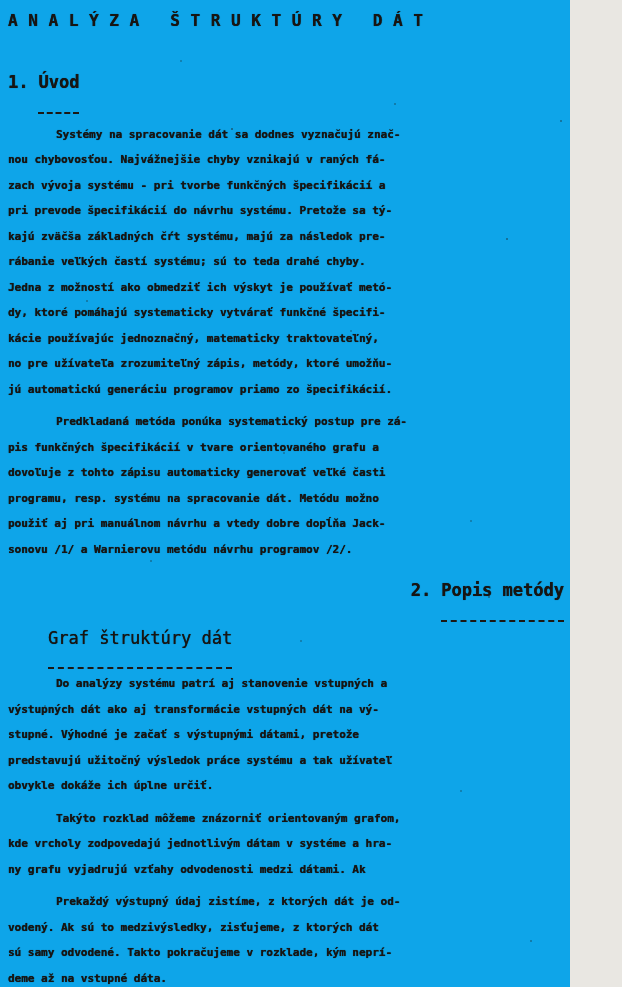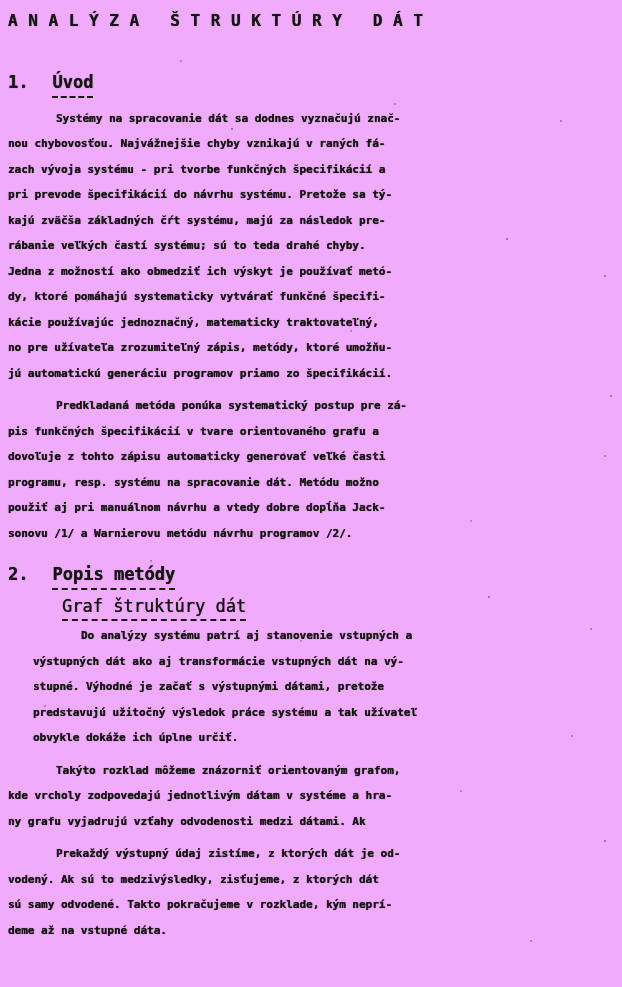--- a/index.html
+++ b/index.html
@@ -2,24 +2,24 @@
 <html><head>
 <meta charset="utf-8">
 <style>
   html, body {
     margin: 0;
     padding: 0;
     background: #e9e7e2;
   }
   .page {
     position: relative;
-    width: 622px;
+    width: 570px;
     height: 987px;
     margin: 0;
-    background: #f0abfc;
+    background: #0ea5e9;
     overflow: hidden;
     box-sizing: border-box;
     padding: 8px 6px 0 8px;
     font-family: "DejaVu Sans Mono", "Liberation Mono", monospace;
     font-weight: bold;
     color: #171513;
     text-shadow: 0 0 0.7px rgba(20,18,15,0.85), 0.4px 0.4px 0 rgba(20,18,15,0.35);
   }
   
   .speckle {
@@ -67,44 +67,43 @@
     white-space: pre;
   }
   .sec {
     margin: 0;
     font-size: 17px;
     line-height: 25.5px;
     white-space: pre;
     font-weight: bold;
   }
   .sec1 { margin-top: 36px; }
-  .sec2 { margin-top: 16px; }
+  .sec2 { margin-top: 16px; text-align: right; }
   .num { margin-right: 10px; }
   .u {
     display: inline-block;
     border-bottom: 2px dashed #1b1916;
-    padding-bottom: 0px;
-    margin-left: 14px;
+    padding-bottom: 16px;
   }
   .subsec {
     margin: 4px 0 0 40px;
     font-size: 17px;
     line-height: 25.5px;
     white-space: pre;
     font-weight: normal;
   }
   .para {
     margin: 7px 0 0 0;
     font-size: 11px;
     line-height: 25.5px;
     white-space: pre-wrap;
     text-indent: 48px;
   }
   .p-first { margin-top: 8px; }
-  .p-tight { margin-top: 2px; margin-left: 25px; }
+  .p-tight { margin-top: 2px; }
 </style>
 </head>
 <body>
 
 <div class="page">
   <i class="speckle"></i>
 
   <h1 class="title">A N A L Ý Z A   Š T R U K T Ú R Y   D Á T</h1>
 
 

